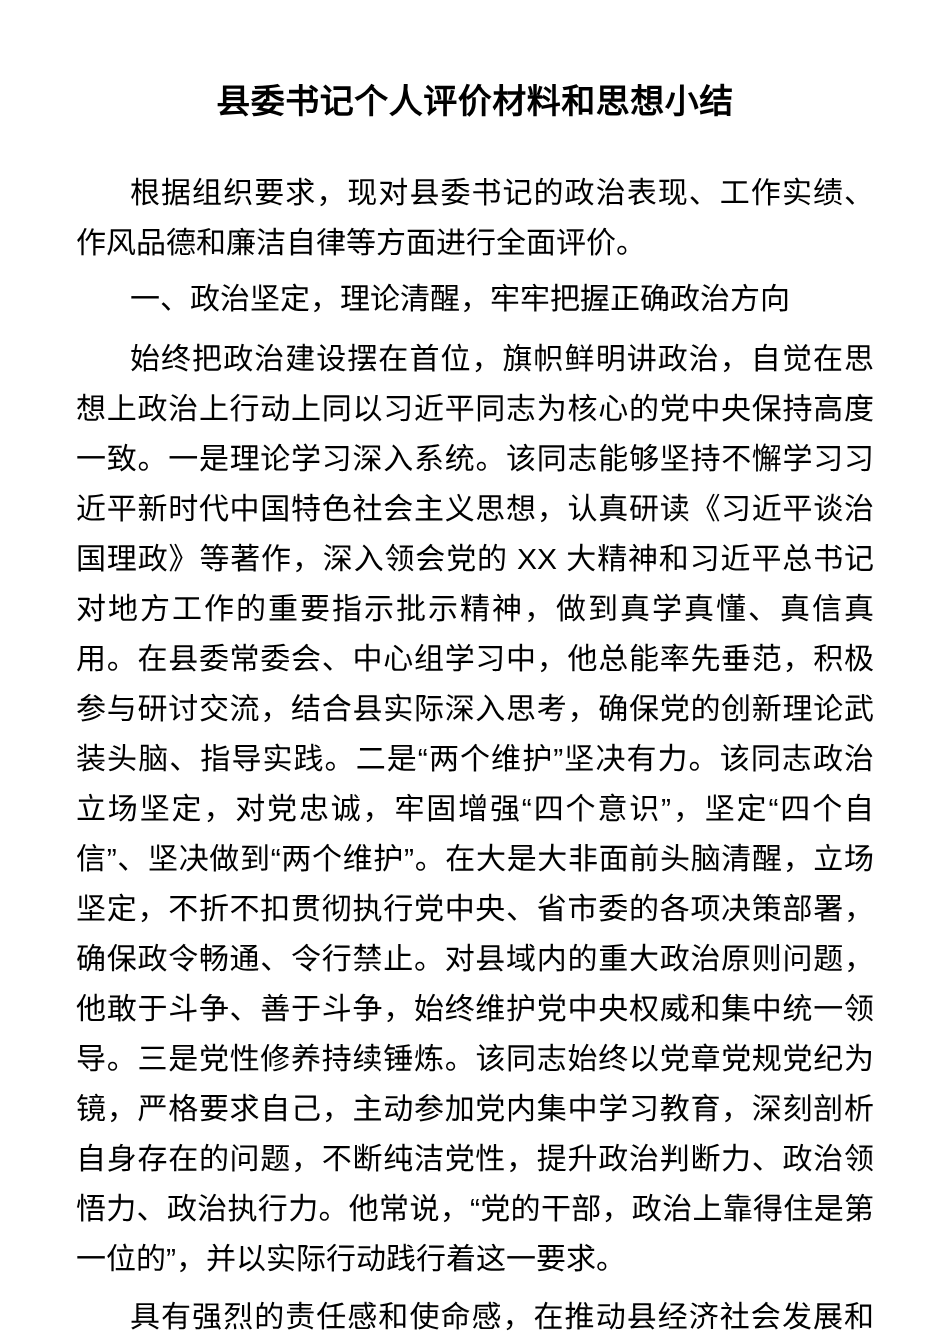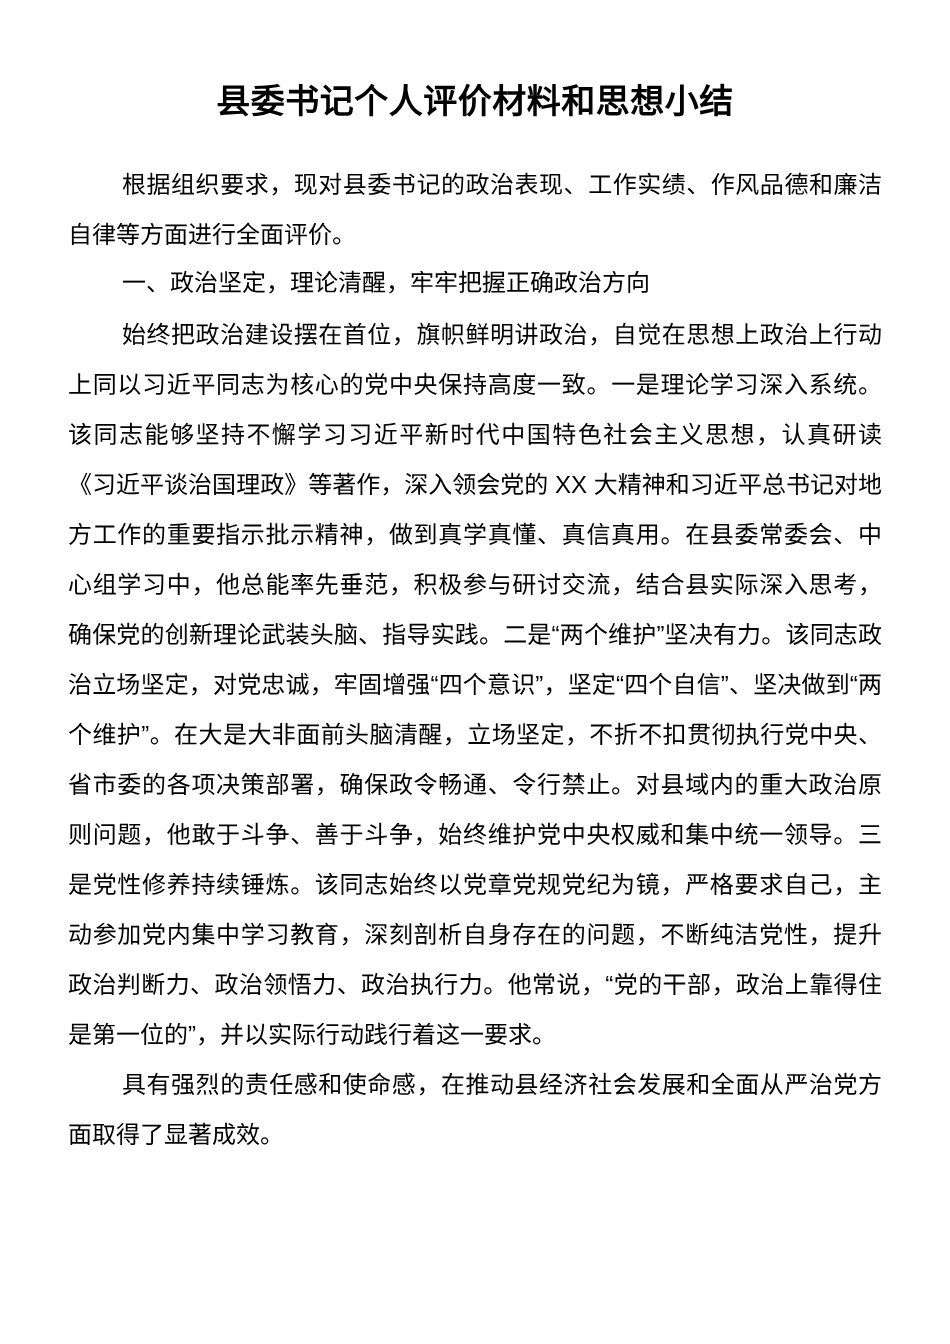--- a/index.html
+++ b/index.html
@@ -34,23 +34,23 @@
     letter-spacing: 0.5px;
     white-space: nowrap;
   }
   .body-block {
     position: absolute;
     top: 160px;
     left: 68px;
     width: 814px;
   }
   p.para {
-    margin: 0;
+    margin: 8px;
     padding: 0;
-    font-size: 24px;
+    font-size: 30px;
     line-height: 50px;
     text-align: justify;
     text-justify: inter-ideograph;
     text-indent: 54px;
     word-break: break-all;
     letter-spacing: 0;
   }
   p.para.heading-line {
     text-indent: 54px;
     font-family: Liberation Mono, monospace;

